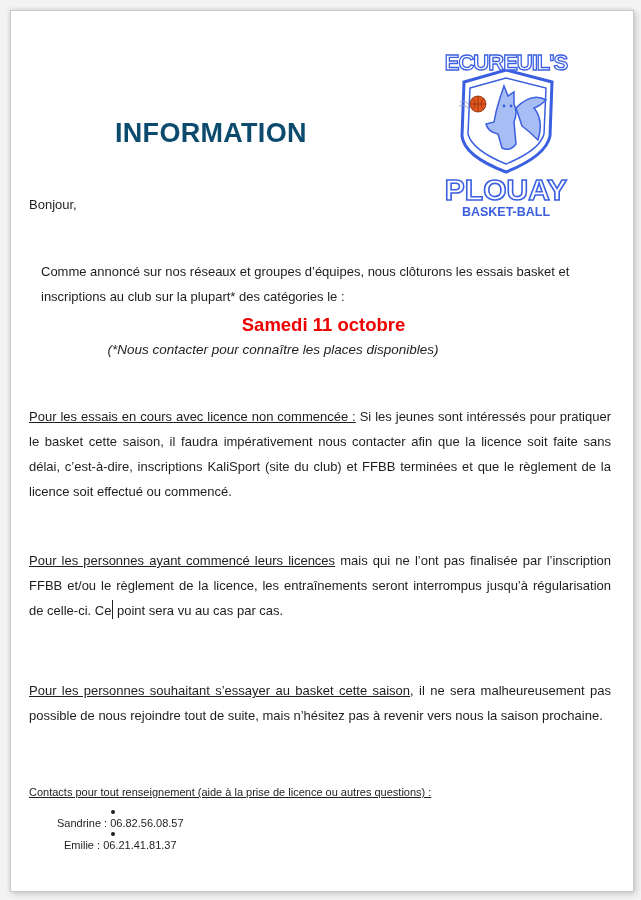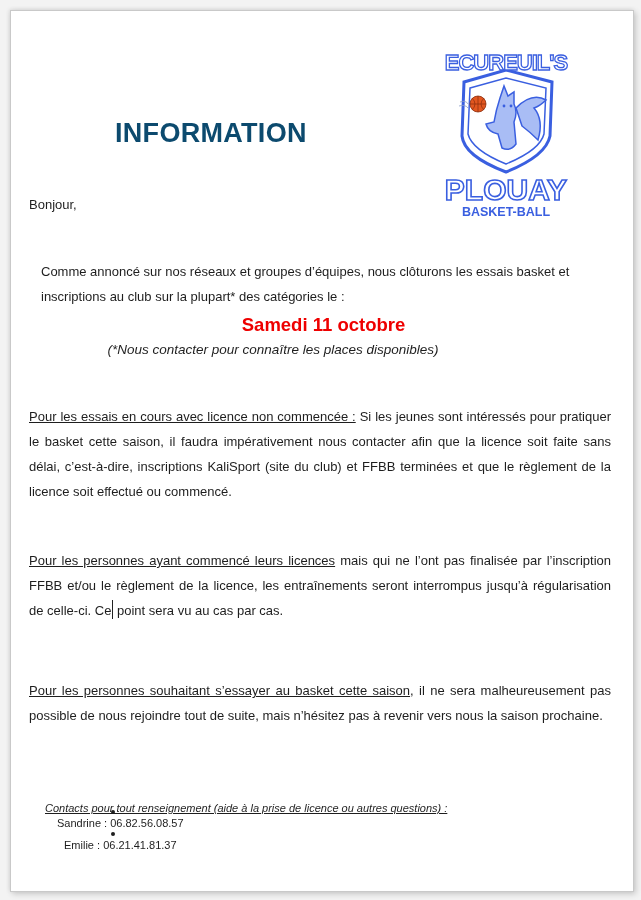--- a/index.html
+++ b/index.html
@@ -28,22 +28,22 @@
     position: absolute; left: 0; width: 554px; top: 342px; text-align: center;
     font-style: italic; font-size: 13.5px; color: #1e1e1e; margin: 0; box-sizing: border-box; padding-right: 8px;
   }
   .para { position: absolute; left: 29px; width: 582px; margin: 0; text-align: justify; }
   .p1 { top: 404px; }
   .p2 { top: 548px; }
   .p3 { top: 678px; }
   .u { text-decoration: underline; }
   .cursor { display: inline-block; width: 1px; height: 19px; background: #222; vertical-align: -4px; margin-left: 1px; }
   .contacts-title {
-    position: absolute; left: 29px; top: 786px; margin: 16px;
-    font-style: italic; text-decoration: underline; font-size: 11px; color: #1e1e1e;
+    position: absolute; left: 29px; top: 786px; margin: 0;
+    text-decoration: underline; font-size: 11px; color: #1e1e1e;
   }
   .contacts { position: absolute; left: 57px; top: 810px; margin: 0; padding: 0; list-style: none; }
   .contacts li { font-size: 11px; line-height: 18px; color: #1e1e1e; display: flex; align-items: center; flex-direction: column; }
   .bullet { display: inline-block; width: 4px; height: 4px; border-radius: 50%; background: #1e1e1e; margin-right: 14px; }
 </style>
 </head>
 <body>
 
 <div class="page"></div>
 

